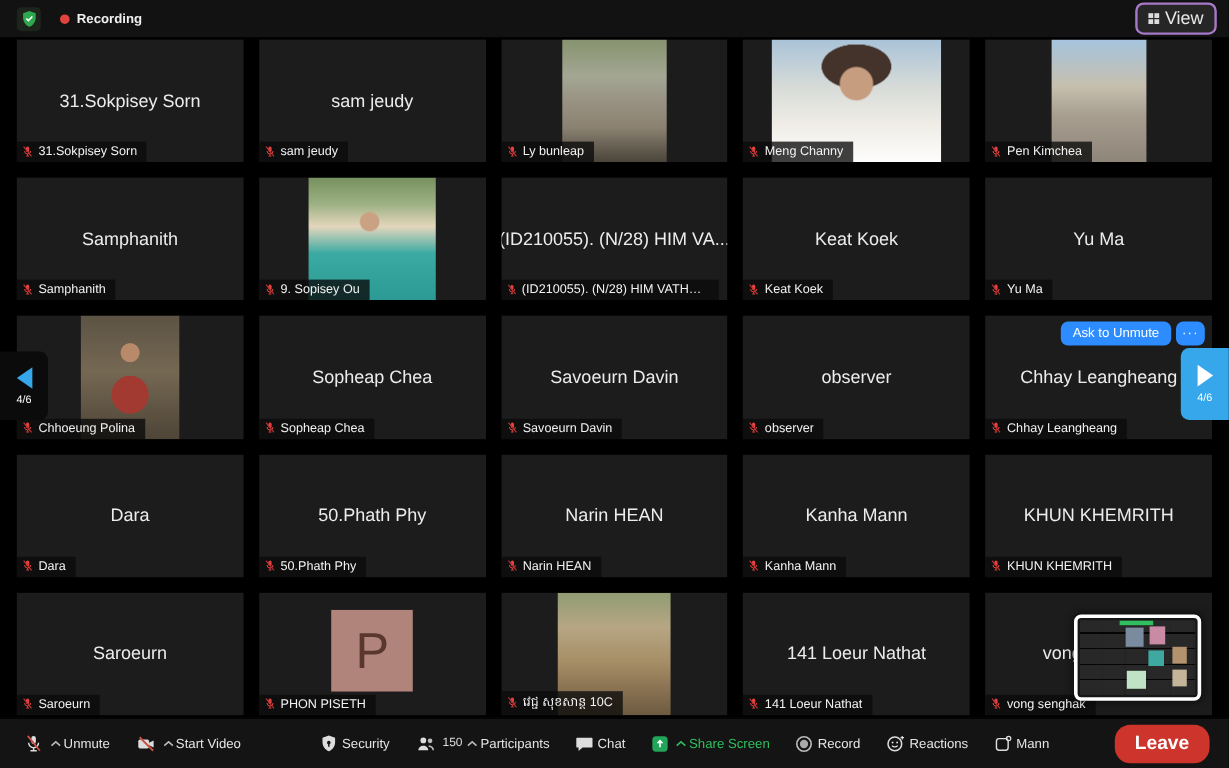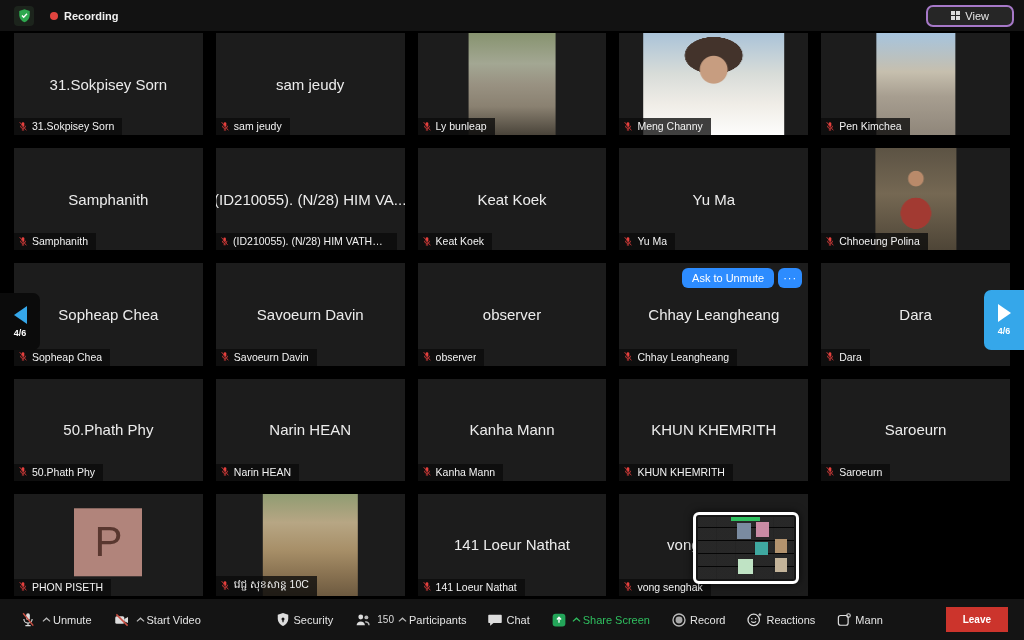--- a/index.html
+++ b/index.html
@@ -6,21 +6,21 @@
   html,body { background:#000; }
   body { width:1024px; height:640px; font-family:"Liberation Sans", sans-serif; position:relative; overflow:hidden; }
   .app { position:absolute; inset:0; background:#000; }
 
   
   .topbar { position:absolute; top:0; left:0; right:0; height:31px; background:#121212; display:flex; align-items:center; padding:0 10px; z-index:20; }
   .enc-badge { width:20px; height:20px; border-radius:4px; background:#1c241c; display:flex; align-items:center; justify-content:center; margin-left:4px; }
   .rec-wrap { display:flex; align-items:center; gap:6px; margin-left:16px;justify-content:space-between; }
   .rec-dot { width:8px; height:8px; border-radius:50%; background:var(--record-red,#e0443f); }
   .rec-label { color:#f0f0f0; font-size:11px; font-weight:700; }
-  .view-btn { margin-left:auto; display:flex; align-items:center; gap:5px; background:#262626; border:2px solid var(--view-outline,#a678c8); border-radius:7px; color:#e8e8e8; font-size:11px; padding:3px 23px; cursor:pointer; }
+  .view-btn { margin-left:auto; display:flex; align-items:center; gap:5px; background:#262626; border:2px solid var(--view-outline,#a678c8); border-radius:7px; color:#e8e8e8; font-size:15px; padding:3px 9px; cursor:pointer; }
   .view-grid { display:grid; grid-template-columns:4px 4px; grid-template-rows:4px 4px; gap:1px; }
   .view-grid i { background:#ddd; }
 
   
   .stage { position:absolute; top:31px; bottom:42px; left:0; right:0; padding:2px 14px; }
   .grid { display:grid; grid-template-columns:repeat(5,1fr); grid-template-rows:repeat(5,1fr); gap:13px; height:100%; }
   .tile { position:relative; background:#1c1c1c; overflow:hidden; }
   .center-name { position:absolute; inset:0; display:flex; align-items:center; justify-content:center; color:#ececec; font-size:15px; padding:0 8px; text-align:center; white-space:nowrap; }
   .photo { position:absolute; top:0; bottom:0; left:50%; transform:translateX(-50%); }
   .avatar { position:absolute; top:50%; left:50%; transform:translate(-50%,-54%); width:68px; height:68px; background:#b1847b; color:#59372f; font-size:42px; font-weight:400; display:flex; align-items:center; justify-content:center; }
@@ -62,31 +62,31 @@
   .pip-c5 { left:80%; top:36%; width:13%; height:22%; background:#b3936e; }
   .pip-c6 { left:80%; top:66%; width:13%; height:22%; background:#c4b49a; }
 
   
   .page-nav { position:absolute; width:40px; display:flex; flex-direction:column; align-items:center; justify-content:center; gap:4px; z-index:15; cursor:pointer; }
   .page-left  { left:0; top:293px; height:57px; background:#0b0b0b; border-radius:0 7px 7px 0; }
   .page-right { right:0; top:290px; height:60px; background:#35a7ea; border-radius:7px 0 0 7px; }
   .tri { width:0; height:0; border-style:solid; }
   .tri-left  { border-width:9px 13px 9px 0; border-color:transparent #35a7ea transparent transparent; }
   .tri-right { border-width:9px 0 9px 13px; border-color:transparent transparent transparent #fff; }
-  .page-label { font-size:9px; color:#fff;font-weight:bold; }
+  .page-label { font-size:9px; color:#fff; }
 
   
   .toolbar { position:absolute; left:0; right:0; bottom:0; height:42px; background:#141414; border-top:1px solid #000; display:flex; align-items:stretch; padding:0 8px; z-index:20; }
   .tb-item { display:flex; flex-direction:row; align-items:center; justify-content:center; gap:2px; padding:2px 10px; cursor:pointer; position:relative; }
   .tb-label { font-size:11px; color:#e4e4e4; white-space:nowrap; }
   .tb-item.accent .tb-label { color:#2fbf5f; }
   .tb-iconrow { display:flex; align-items:center; gap:4px; height:18px; }
   .tb-badge { font-size:10px; color:#ddd; }
   .spacer { flex:1; }
-  .leave-btn { align-self:center; margin:0 8px 0 0; background:var(--leave-red,#cc342c); color:#fff; border:none; border-radius:0; font-size:10px; font-weight:700; padding:7px 17px; cursor:pointer; font-family:inherit; }
+  .leave-btn { align-self:center; margin:0 8px 0 0; background:var(--leave-red,#cc342c); color:#fff; border:none; border-radius:13px; font-size:16px; font-weight:700; padding:7px 17px; cursor:pointer; font-family:inherit; }
 
   svg { display:block; }
 </style>
 </head>
 <body>
 
 <div class="app">
 
   <div class="topbar">
     <span class="enc-badge">
@@ -192,20 +192,34 @@
       <svg viewBox="0 0 12 12" width="10" height="11">
               <rect x="4.4" y="0.8" width="3.2" height="5.4" rx="1.6" fill="#e8403d"></rect>
               <path d="M3 5.2a3 3 0 0 0 6 0" stroke="#e8403d" stroke-width="1" fill="none"></path>
               <path d="M6 8.2v1.6M4.6 10.2h2.8" stroke="#e8403d" stroke-width="1"></path>
               <path d="M2 0.8l8 9.8" stroke="#b83535" stroke-width="1.2"></path>
             </svg>
       <span class="tag-text">Samphanith</span>
     </div>
   </div>
 
+  <div class="tile">
+
+    <div class="photo photo-pool"></div>
+
+    <div class="tag">
+      <svg viewBox="0 0 12 12" width="10" height="11">
+              <rect x="4.4" y="0.8" width="3.2" height="5.4" rx="1.6" fill="#e8403d"></rect>
+              <path d="M3 5.2a3 3 0 0 0 6 0" stroke="#e8403d" stroke-width="1" fill="none"></path>
+              <path d="M6 8.2v1.6M4.6 10.2h2.8" stroke="#e8403d" stroke-width="1"></path>
+              <path d="M2 0.8l8 9.8" stroke="#b83535" stroke-width="1.2"></path>
+            </svg>
+      <span class="tag-text">9. Sopisey Ou</span>
+    </div>
+  </div>
 
   <div class="tile">
     <div class="center-name">(ID210055). (N/28) HIM VA...</div>
 
     <div class="tag">
       <svg viewBox="0 0 12 12" width="10" height="11">
               <rect x="4.4" y="0.8" width="3.2" height="5.4" rx="1.6" fill="#e8403d"></rect>
               <path d="M3 5.2a3 3 0 0 0 6 0" stroke="#e8403d" stroke-width="1" fill="none"></path>
               <path d="M6 8.2v1.6M4.6 10.2h2.8" stroke="#e8403d" stroke-width="1"></path>
               <path d="M2 0.8l8 9.8" stroke="#b83535" stroke-width="1.2"></path>

